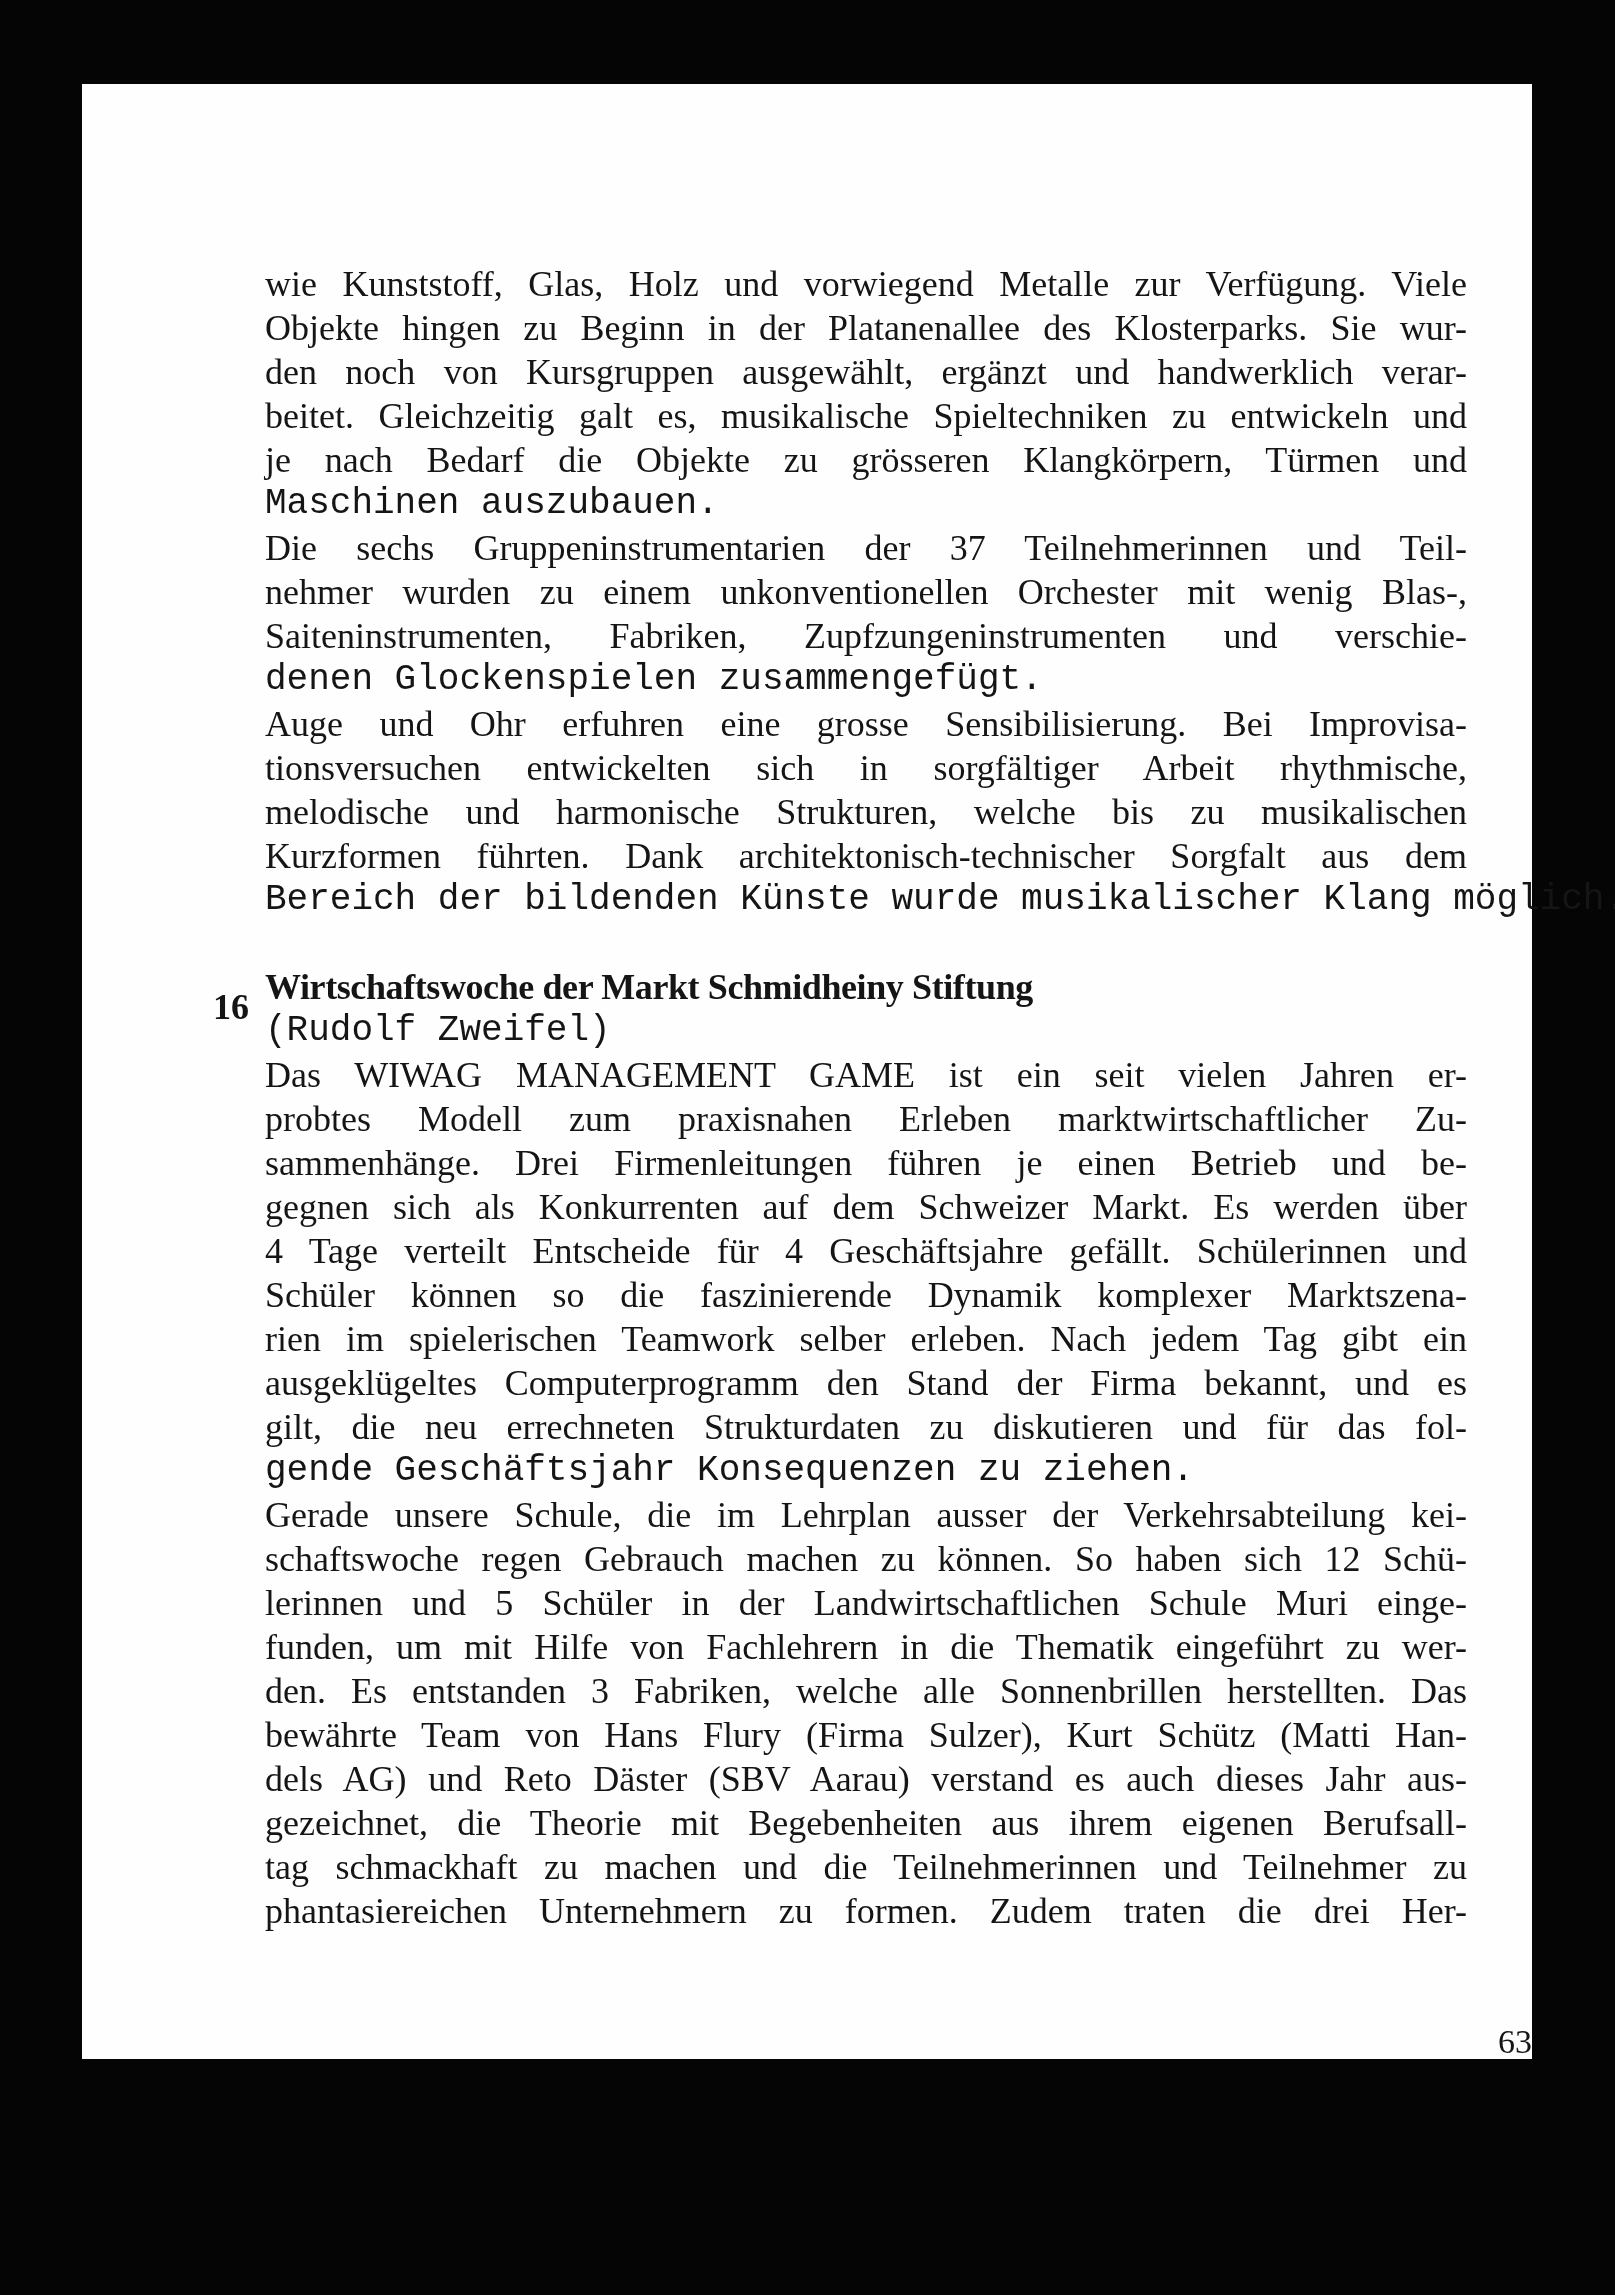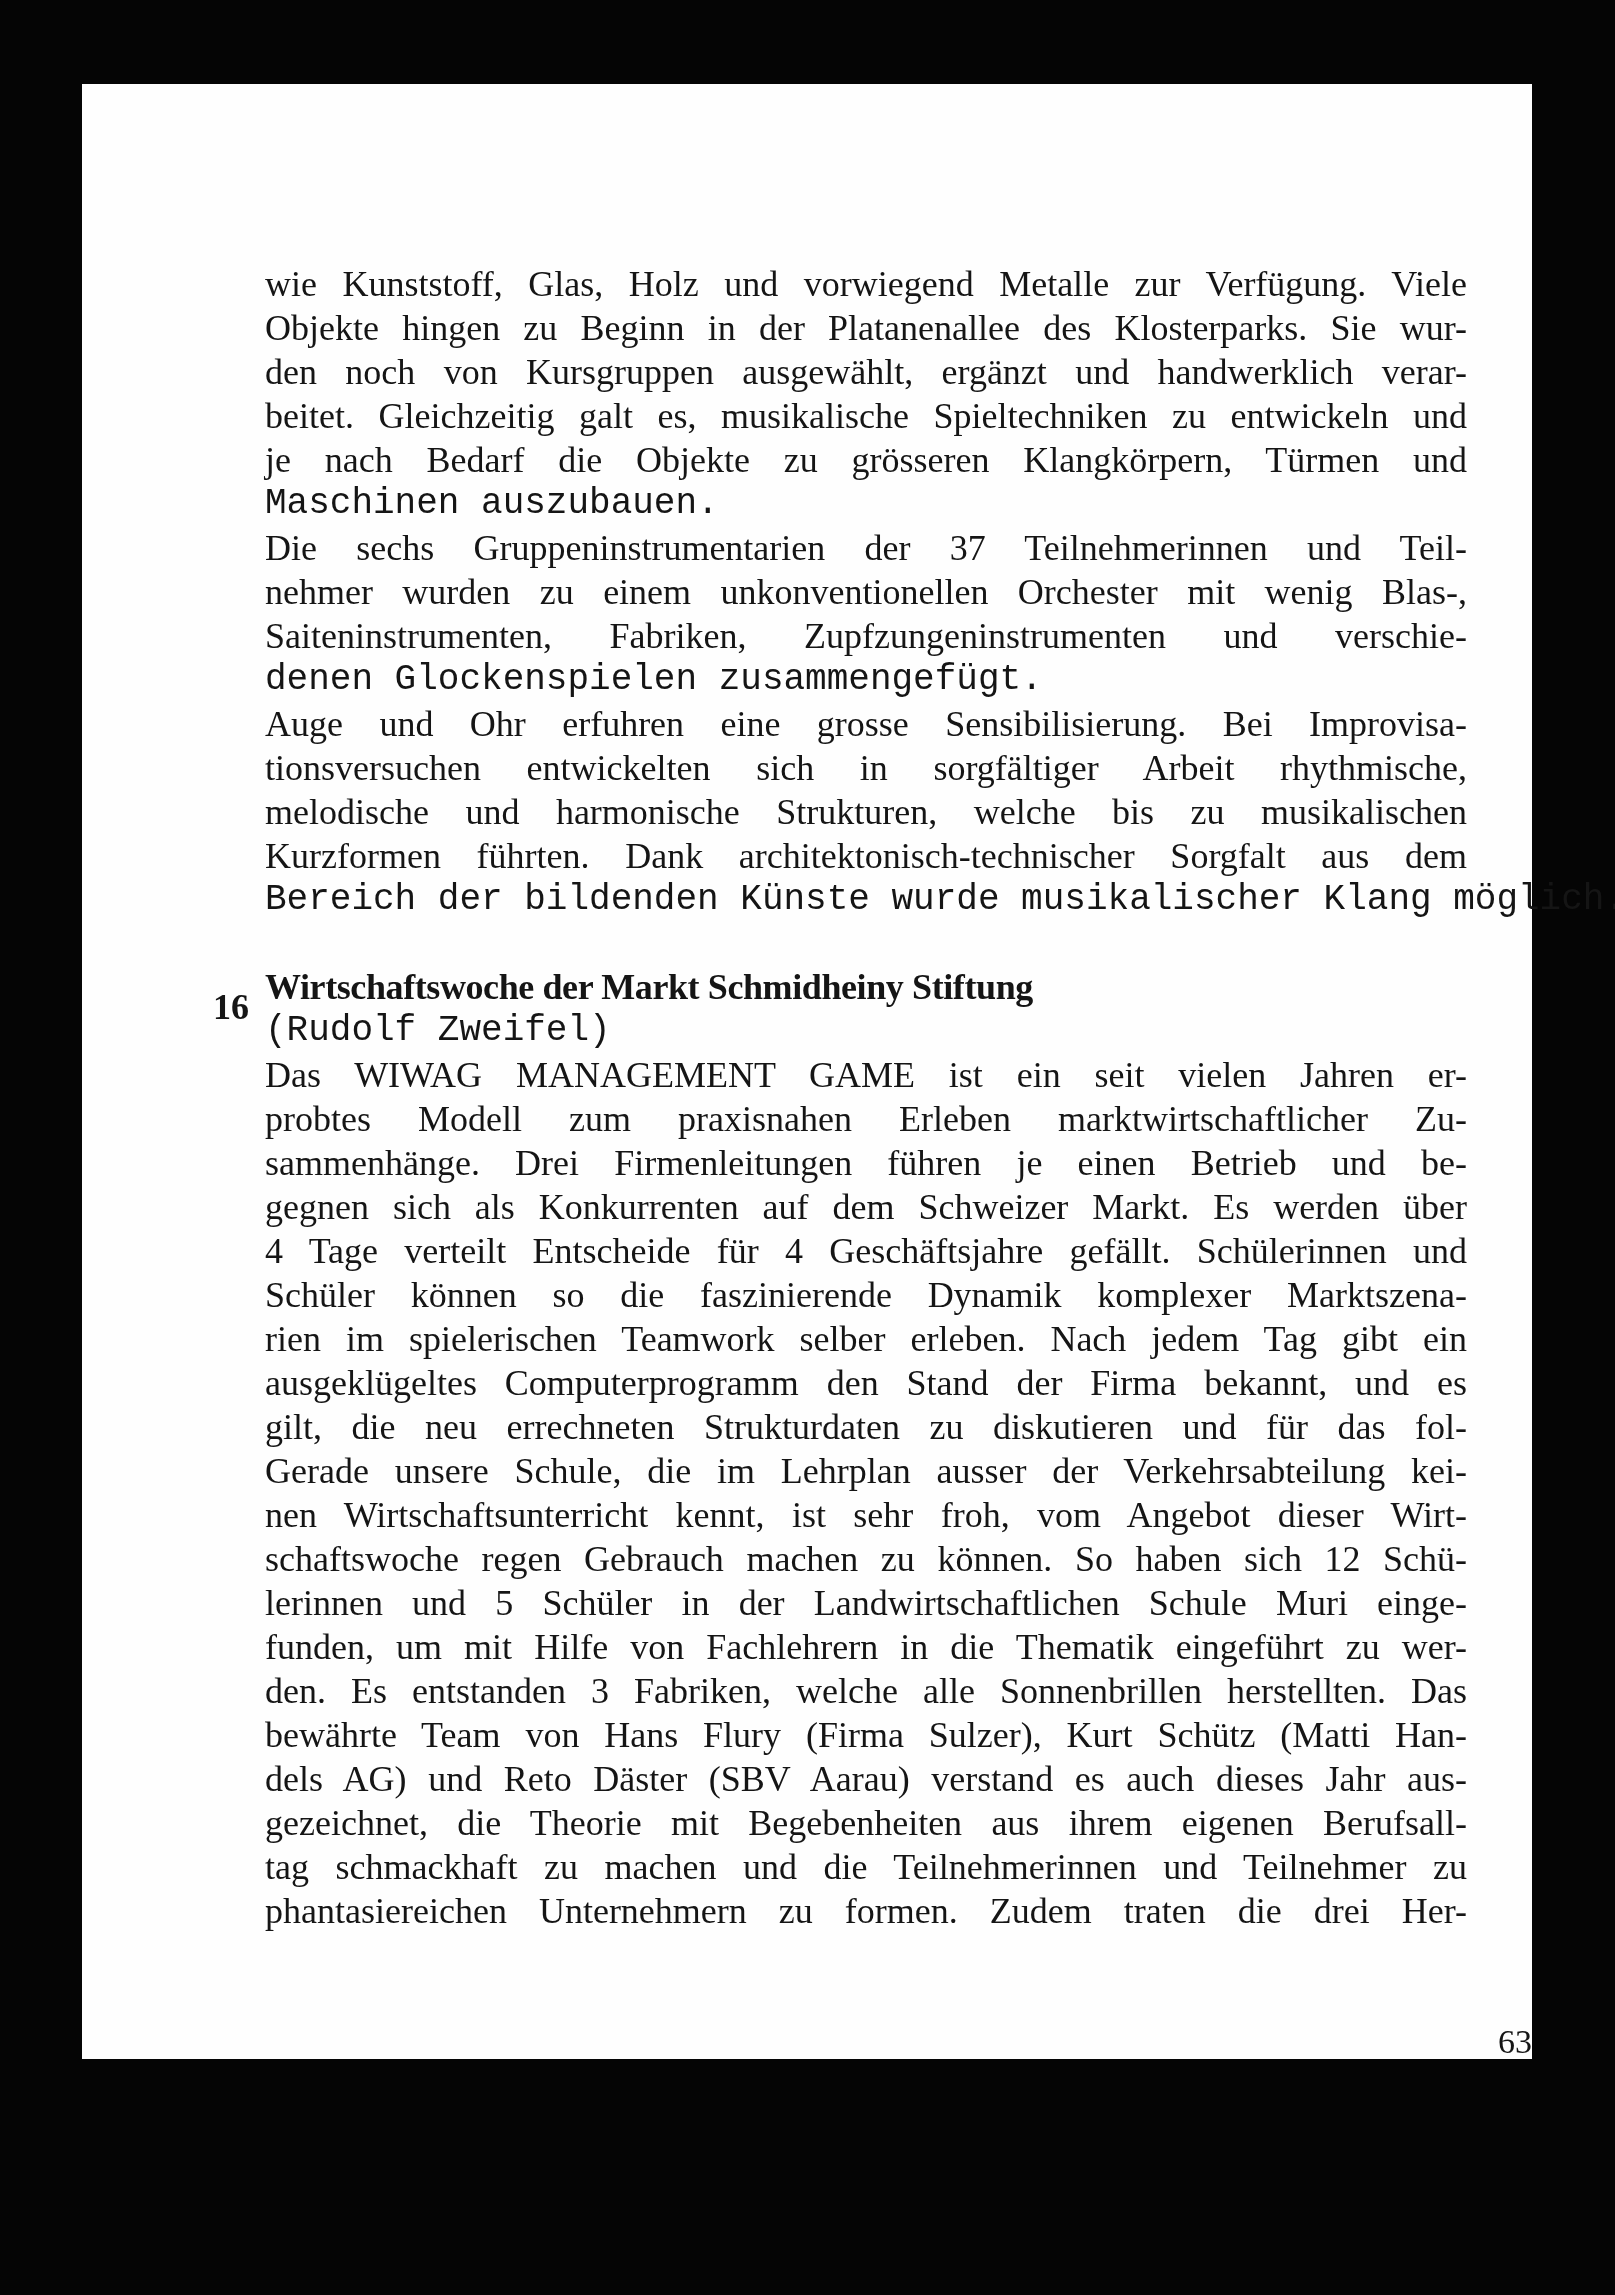--- a/index.html
+++ b/index.html
@@ -116,25 +116,25 @@
     <div>
       <span class="line">Das WIWAG MANAGEMENT GAME ist ein seit vielen Jahren er-</span>
       <span class="line">probtes Modell zum praxisnahen Erleben marktwirtschaftlicher Zu-</span>
       <span class="line">sammenhänge. Drei Firmenleitungen führen je einen Betrieb und be-</span>
       <span class="line">gegnen sich als Konkurrenten auf dem Schweizer Markt. Es werden über</span>
       <span class="line">4 Tage verteilt Entscheide für 4 Geschäftsjahre gefällt. Schülerinnen und</span>
       <span class="line">Schüler können so die faszinierende Dynamik komplexer Marktszena-</span>
       <span class="line">rien im spielerischen Teamwork selber erleben. Nach jedem Tag gibt ein</span>
       <span class="line">ausgeklügeltes Computerprogramm den Stand der Firma bekannt, und es</span>
       <span class="line">gilt, die neu errechneten Strukturdaten zu diskutieren und für das fol-</span>
+      <span class="line last">gende Geschäftsjahr Konsequenzen zu ziehen.</span>
     </div>
 
     <div>
       <span class="line">Gerade unsere Schule, die im Lehrplan ausser der Verkehrsabteilung kei-</span>
-      <span class="line">nen Wirtschaftsunterricht kennt, ist sehr froh, vom Angebot dieser Wirt-</span>
       <span class="line">schaftswoche regen Gebrauch machen zu können. So haben sich 12 Schü-</span>
       <span class="line">lerinnen und 5 Schüler in der Landwirtschaftlichen Schule Muri einge-</span>
       <span class="line">funden, um mit Hilfe von Fachlehrern in die Thematik eingeführt zu wer-</span>
       <span class="line">den. Es entstanden 3 Fabriken, welche alle Sonnenbrillen herstellten. Das</span>
       <span class="line">bewährte Team von Hans Flury (Firma Sulzer), Kurt Schütz (Matti Han-</span>
       <span class="line">dels AG) und Reto Däster (SBV Aarau) verstand es auch dieses Jahr aus-</span>
       <span class="line">gezeichnet, die Theorie mit Begebenheiten aus ihrem eigenen Berufsall-</span>
       <span class="line">tag schmackhaft zu machen und die Teilnehmerinnen und Teilnehmer zu</span>
       <span class="line">phantasiereichen Unternehmern zu formen. Zudem traten die drei Her-</span>
     </div>

